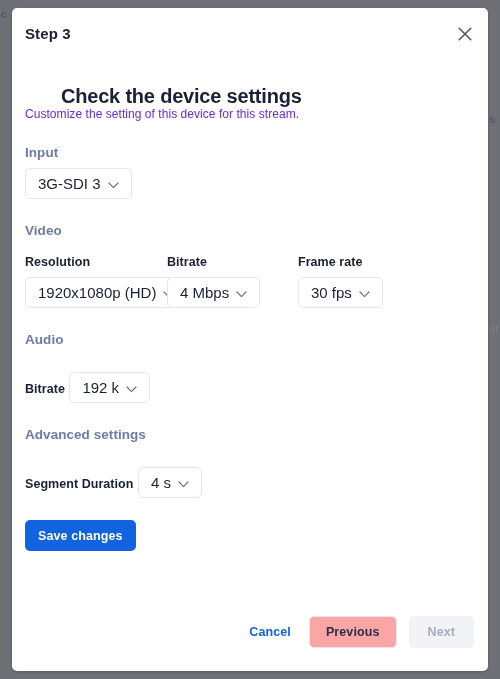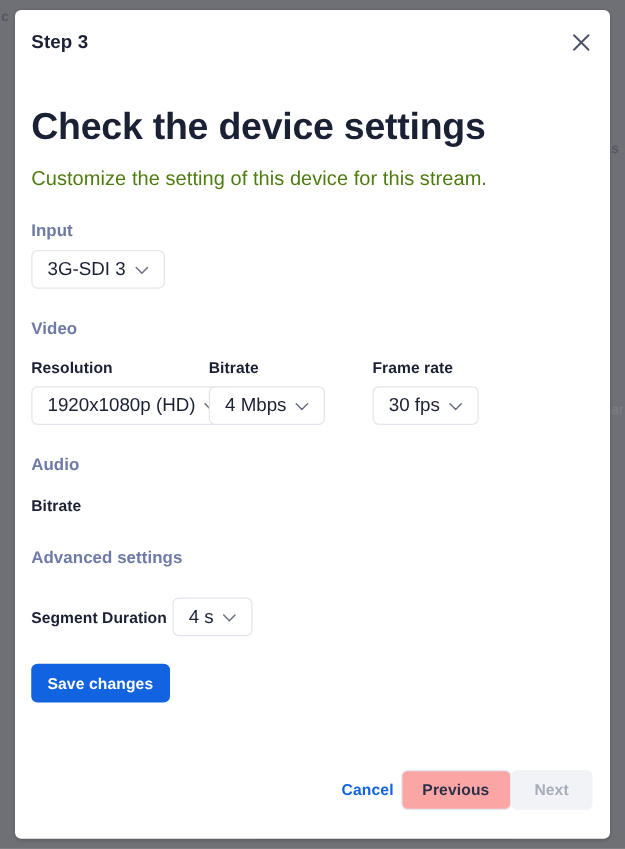--- a/index.html
+++ b/index.html
@@ -78,31 +78,31 @@
   }
   .close-btn svg { display: block; }
 
   
   .modal-body {
     padding: 0 13px;
   }
 
   .title {
     margin-top: 24px;
-    font-size: 30px;
+    font-size: 20px;
     font-weight: 700;
     color: #1b2135;
     letter-spacing: -.2px;
     line-height: 1.1;
+    margin-left: 36px;
   }
 
   .subtitle {
-    margin-top: 17px;
-    font-size: 16px;
-    color: #4d7c0f;
+    font-size: 12px;
+    color: #6d28d9;
     letter-spacing: .05px;
   }
 
   .section-head {
     margin-top: 24px;
     font-size: 13.5px;
     font-weight: 700;
     color: #6d7ba6;
     letter-spacing: .05px;
   }
@@ -165,21 +165,21 @@
   
   .modal-footer {
     position: absolute;
     left: 0;
     right: 0;
     bottom: 0;
     height: 66px;
     display: flex;
     align-items: center;
     justify-content: flex-end;
-    gap: 0;
+    gap: 12px;
     padding: 0 14px 13px 0;
   }
   .link-btn {
     font-size: 12.5px;
     font-weight: 700;
     color: #1263e0;
     background: none;
     border: none;
     cursor: pointer;
     padding: 6px 6px;
@@ -290,20 +290,28 @@
           </span>
         </div>
       </div>
 
     </div>
 
     
     <div class="section-head">Audio</div>
     <div class="field-group">
       <span class="field-label">Bitrate</span>
+      <div class="select-box">
+        <span>192 k</span>
+        <span class="chev">
+          <svg width="11" height="7" viewBox="0 0 11 7" aria-hidden="true">
+            <path d="M1 1 L5.5 5.6 L10 1" stroke="#6b7185" stroke-width="1.2" fill="none" stroke-linecap="round" stroke-linejoin="round"></path>
+          </svg>
+        </span>
+      </div>
     </div>
 
     
     <div class="section-head">Advanced settings</div>
     <div class="field-group">
       <span class="field-label">Segment Duration</span>
       <div class="select-box">
         <span>4 s</span>
         <span class="chev">
           <svg width="11" height="7" viewBox="0 0 11 7" aria-hidden="true">

